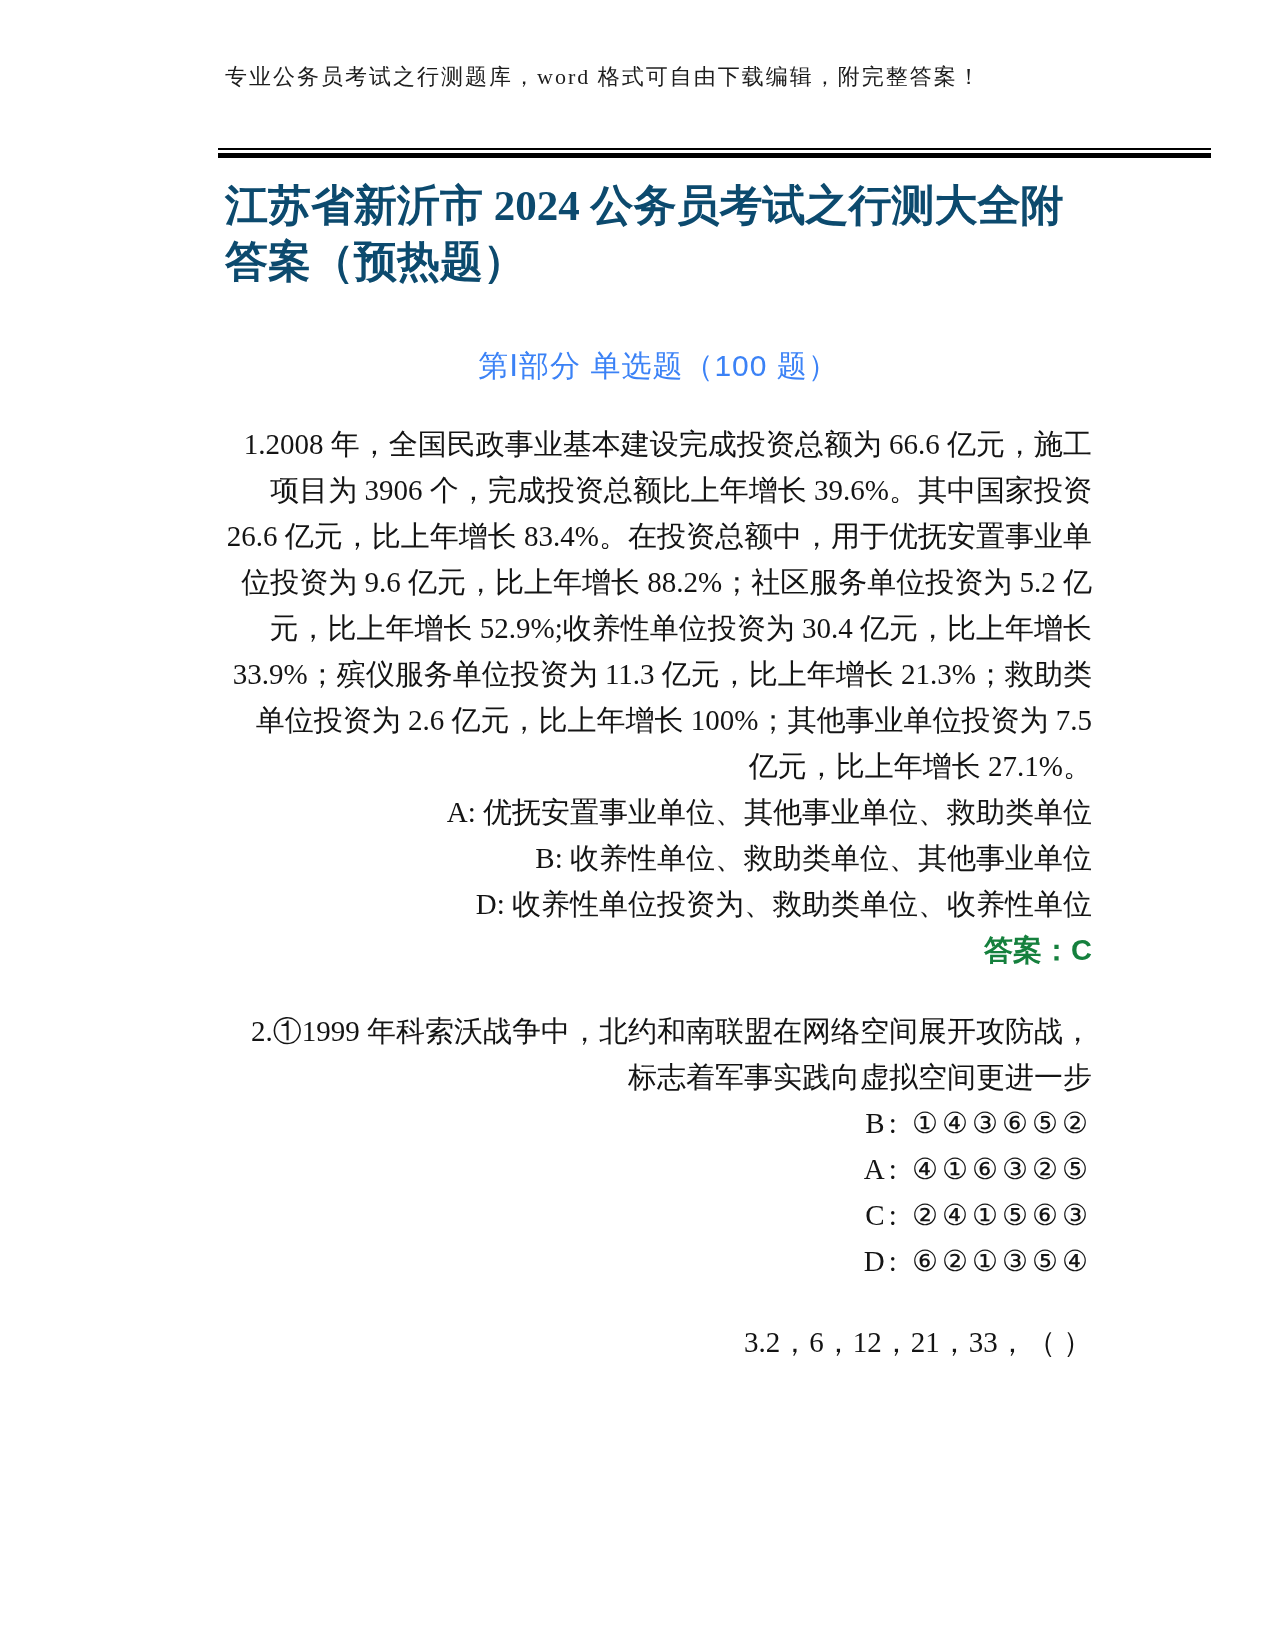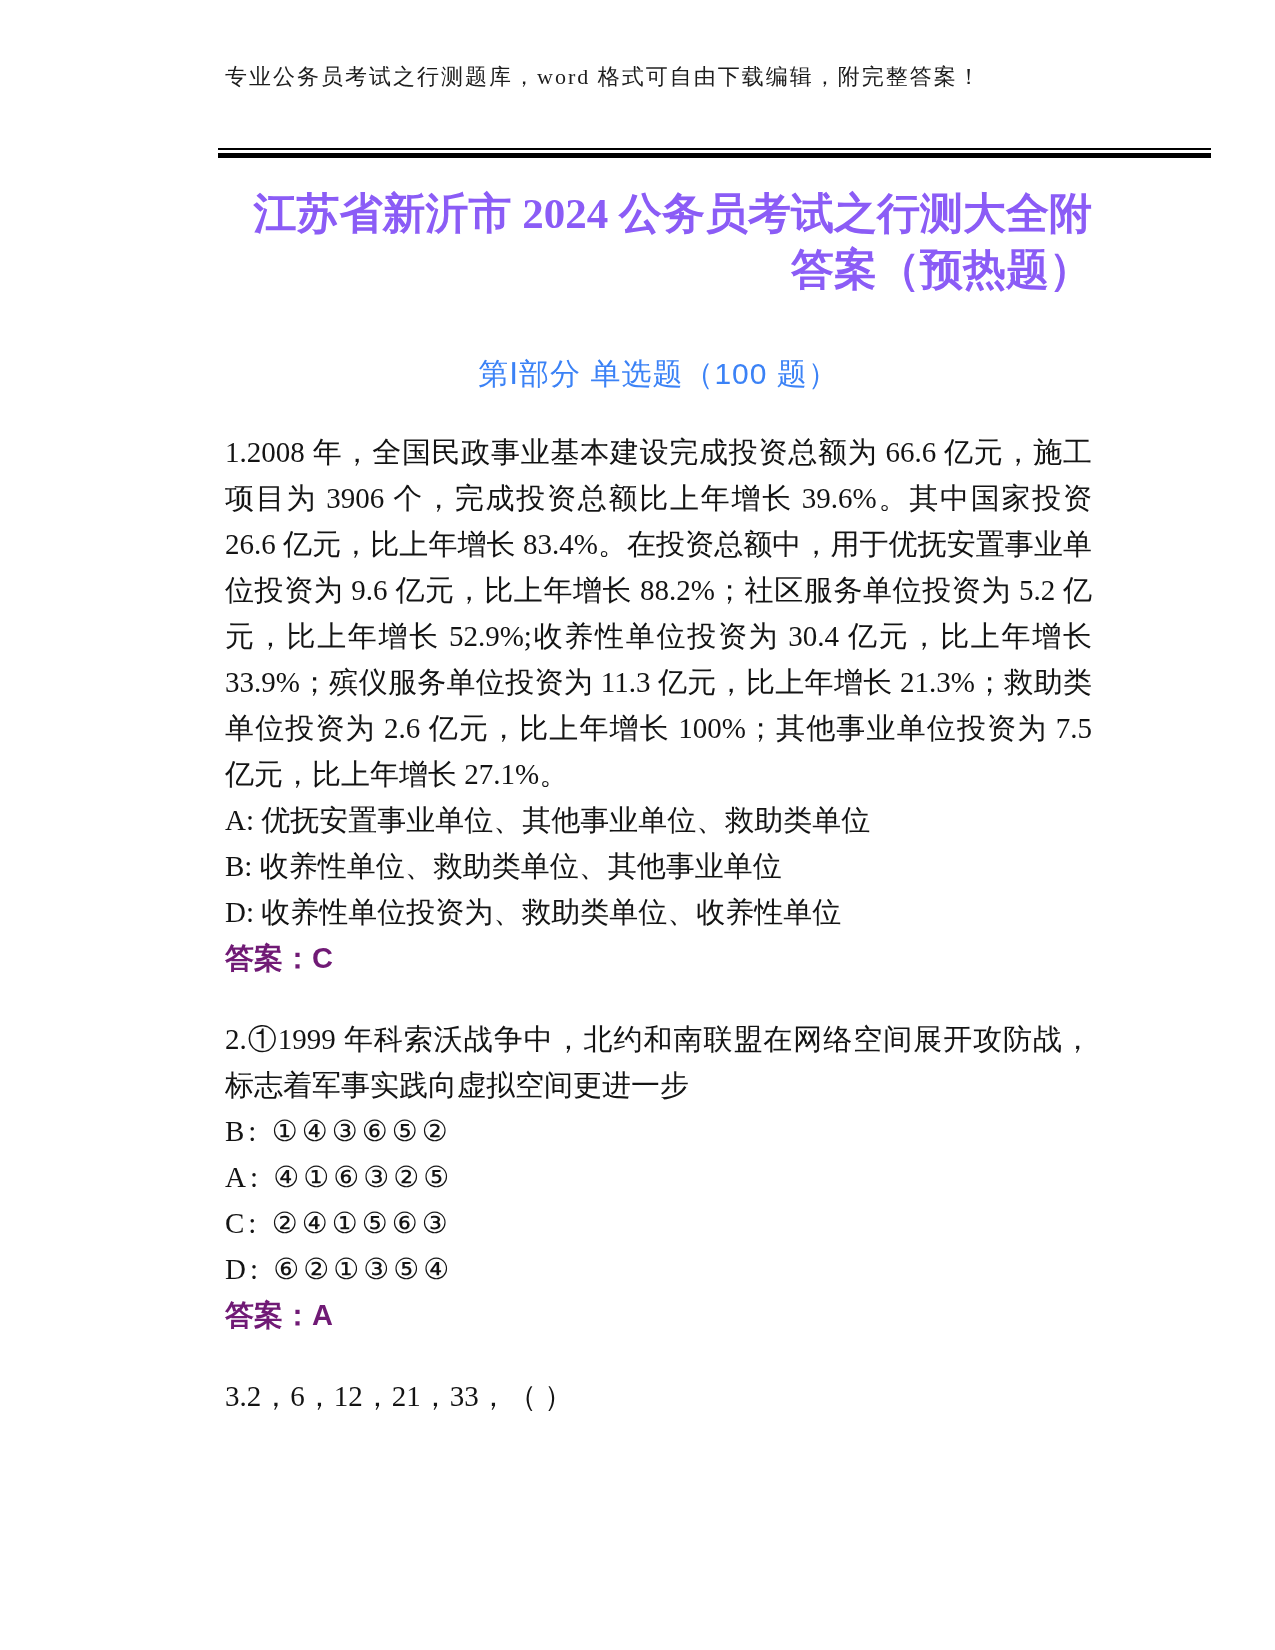--- a/index.html
+++ b/index.html
@@ -29,63 +29,64 @@
   }
   .header-rule {
     margin-top: 56px;
     margin-left: -7px;
     width: 993px;
     height: 3px;
     border-top: 2px solid #000000;
     border-bottom: 5px solid #000000;
   }
   .doc-title {
-    margin: 28px 0 0 0;
+    margin: 20px 0 0 0;
     font-size: 43px;
     line-height: 56px;
     font-weight: bold;
-    text-align: right;
-    color: #8b5cf6;
+    text-align: left;
+    color: #0c4a6e;
     font-family: "Liberation Serif", serif;
   }
   .section-heading {
     margin: 56px 0 0 0;
     font-size: 30px;
     line-height: 40px;
     font-weight: normal;
     text-align: center;
     color: #3b82f6;
     letter-spacing: 1px;
     font-family: "Liberation Sans", sans-serif;
   }
   .question {
     margin-top: 35px;
   }
   .question p {
     margin: 0;
+    text-align: right;
   }
   .q-text {
     font-size: 29px;
     line-height: 46px;
     text-align: justify;
     color: #141414;
   }
   .option-line {
     font-size: 29px;
     line-height: 46px;
     color: #141414;
   }
   .option-circled {
     letter-spacing: 4px;
   }
   .answer-line {
     font-size: 29px;
     line-height: 46px;
     font-weight: bold;
-    color: #701a75;
+    color: #15803d;
     font-family: "Liberation Sans", sans-serif;
   }
 </style>
 </head>
 <body>
 
 <div class="page">
 
   <div class="header-notice">专业公务员考试之行测题库，word 格式可自由下载编辑，附完整答案！</div>
 
@@ -102,20 +103,19 @@
     <p class="option-line">D: 收养性单位投资为、救助类单位、收养性单位</p>
     <p class="answer-line">答案：C</p>
   </section>
 
   <section class="question">
     <p class="q-text">2.①1999 年科索沃战争中，北约和南联盟在网络空间展开攻防战，标志着军事实践向虚拟空间更进一步</p>
     <p class="option-line option-circled">B: ①④③⑥⑤②</p>
     <p class="option-line option-circled">A: ④①⑥③②⑤</p>
     <p class="option-line option-circled">C: ②④①⑤⑥③</p>
     <p class="option-line option-circled">D: ⑥②①③⑤④</p>
-    <p class="answer-line">答案：A</p>
   </section>
 
   <section class="question">
     <p class="q-text">3.2，6，12，21，33，（ ）</p>
   </section>
 
 </div>
 
 </body></html>

